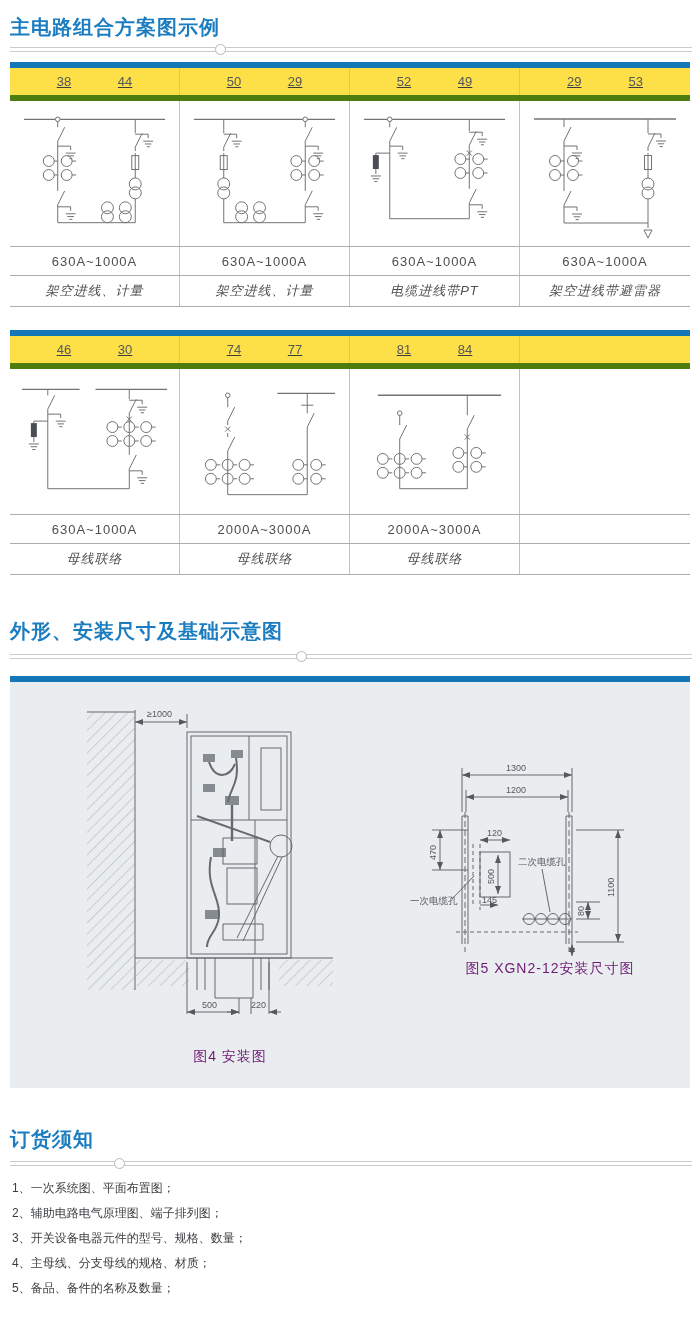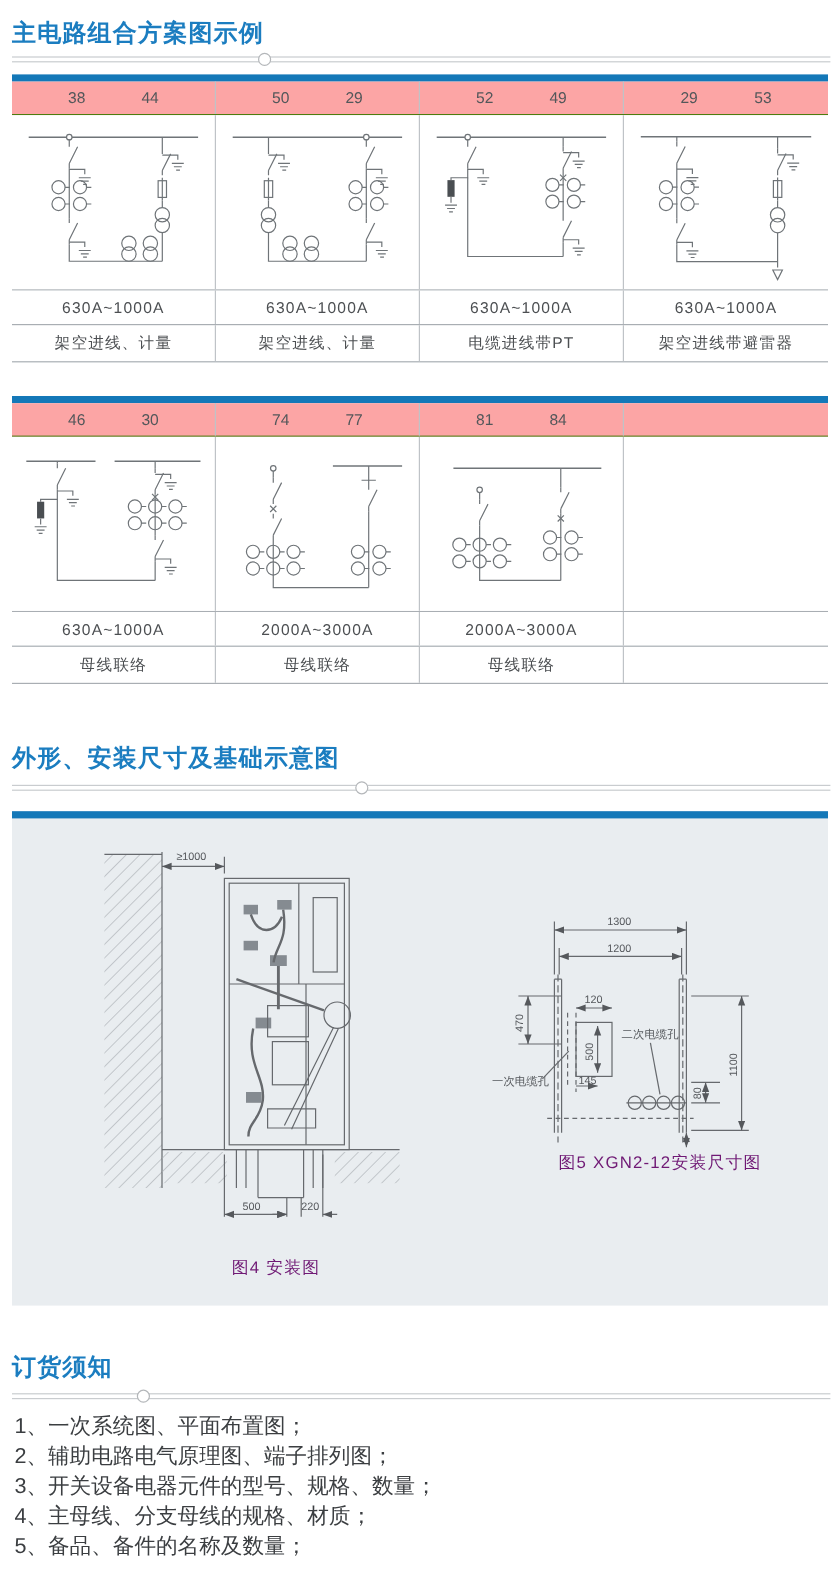--- a/index.html
+++ b/index.html
@@ -8,38 +8,38 @@
   .sec-title{position:absolute;left:10px;font-size:20px;font-weight:bold;color:#1b7dc0;letter-spacing:1px;}
   .divider{position:absolute;left:10px;width:682px;height:3px;
            border-top:1px solid #c9cccf;border-bottom:1px solid #c9cccf;}
   .divider .dot{position:absolute;top:-4px;width:9px;height:9px;background:#fff;
                 border:1px solid #b4b7ba;border-radius:50%;}
   .vtable{position:absolute;left:10px;width:680px;}
   .blue-bar{height:6px;background:#1478b8;}
   .trow{display:grid;grid-template-columns:repeat(4,1fr);}
   .trow>div{border-right:1px solid #bfc3c7;}
   .trow>div:last-child{border-right:none;}
-  .thead{background:#fca5a5;border-bottom:1px solid #4d7c0f;}
+  .thead{background:#fde047;border-bottom:6px solid #4d7c0f;text-decoration:underline;}
   .thead>div{display:flex;justify-content:space-evenly;align-items:center;height:27px;
              font-size:13px;color:#53575a;}
   .tdiag>div{height:145px;background:#fff;}
   .trate>div,.tdesc>div{display:flex;align-items:center;justify-content:center;
              font-size:13px;color:#4c4f52;letter-spacing:1px;}
   .trate{border-top:1px solid #a9aeb3;}
   .trate>div{height:28px;}
-  .tdesc{border-top:1px solid #a9aeb3;border-bottom:1px solid #a9aeb3;}
+  .tdesc{border-top:1px solid #a9aeb3;border-bottom:1px solid #a9aeb3;font-style:italic;}
   .tdesc>div{height:30px;}
   svg.diag{display:block;width:100%;height:143px;stroke:#6f7478;fill:none;stroke-width:1;}
   .panel{position:absolute;left:10px;top:676px;width:680px;height:412px;
          background:#e9edf0;border-top:6px solid #1478b8;box-sizing:border-box;}
   svg.fig{position:absolute;stroke:#66696d;fill:none;stroke-width:1;}
   svg.fig text{fill:#55585c;stroke:none;font-size:9px;font-family:"Liberation Sans","DejaVu Sans",sans-serif;}
   svg.fig text.lab{font-size:9.5px;}
   .fig-caption{position:absolute;font-size:14px;color:#701a75;text-align:center;letter-spacing:1px;}
-  .order-list{position:absolute;left:12px;top:1176px;font-size:18px;line-height:25px;color:#3b3e41;}
+  .order-list{position:absolute;left:12px;top:1176px;font-size:12px;line-height:25px;color:#3b3e41;}
 </style>
 </head>
 <body>
 
 <svg width="0" height="0" style="position:absolute">
  <defs>
   <g id="g-sw">
         <path d="M0 0v4M7 4 0 18M0 18v4"></path>
       </g>
   <g id="g-hook">

